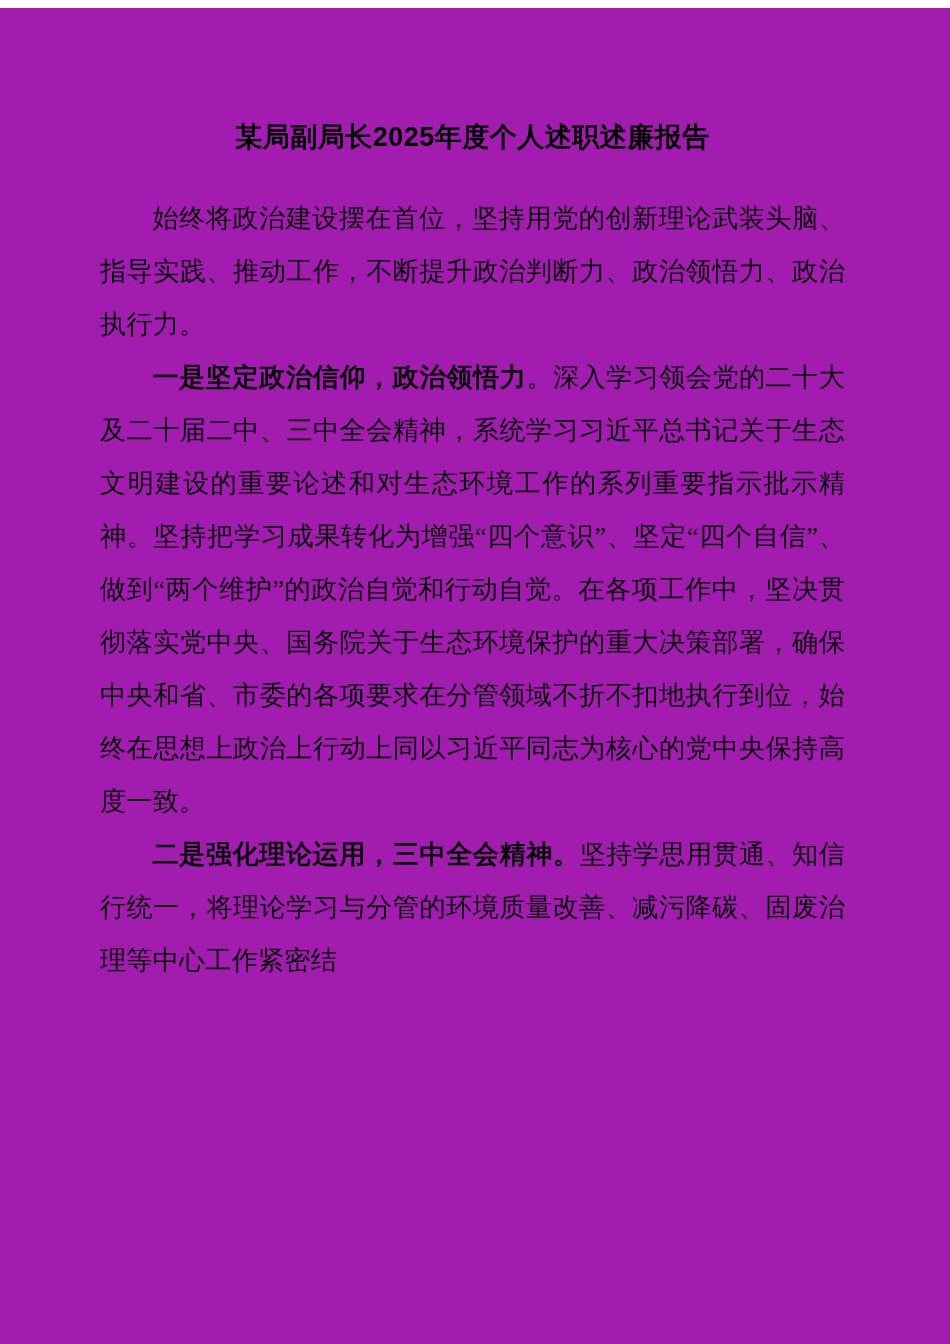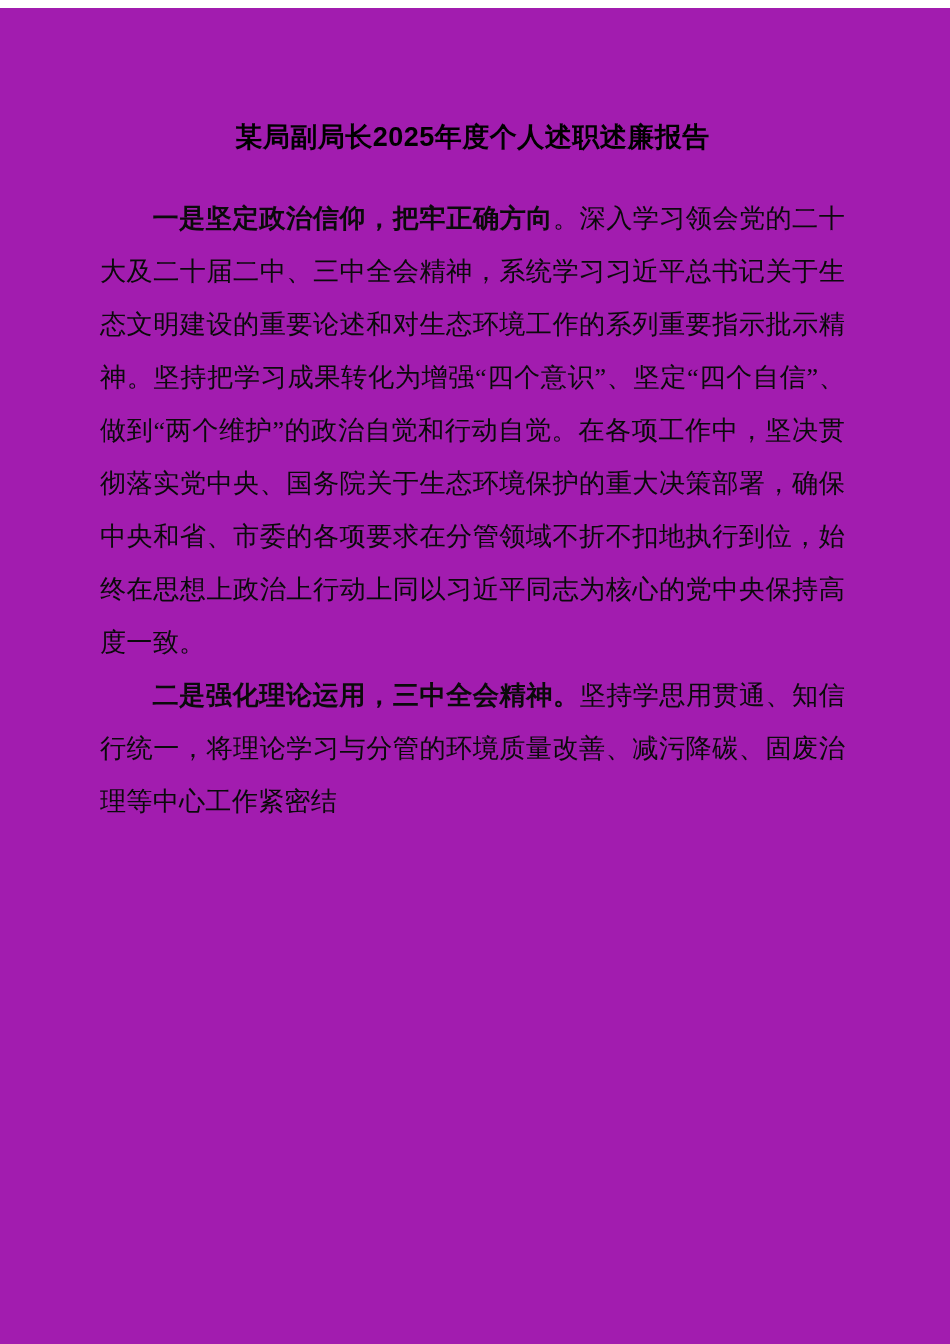--- a/index.html
+++ b/index.html
@@ -68,19 +68,20 @@
 <body>
 
 <div class="page">
 
   <h1 class="doc-title">某局副局长2025年度个人述职述廉报告</h1>
 
   <div class="body-block">
 
 
 
+    <p class="para">始终将政治建设摆在首位，坚持用党的创新理论武装头脑、指导实践、推动工作，不断提升政治判断力、政治领悟力、政治执行力。</p>
 
-    <p class="para"><span class="lead">一是坚定政治信仰，把牢正确方向</span><span>。深入学习领会党的二十大及二十届二中、三中全会精神，系统学习习近平总书记关于生态文明建设的重要论述和对生态环境工作的系列重要指示批示精神。坚持把学习成果转化为增强“四个意识”、坚定“四个自信”、做到“两个维护”的政治自觉和行动自觉。在各项工作中，坚决贯彻落实党中央、国务院关于生态环境保护的重大决策部署，确保中央和省、市委的各项要求在分管领域不折不扣地执行到位，始终在思想上政治上行动上同以习近平同志为核心的党中央保持高度一致。</span></p>
+    <p class="para"><span class="lead">一是坚定政治信仰，政治领悟力</span><span>。深入学习领会党的二十大及二十届二中、三中全会精神，系统学习习近平总书记关于生态文明建设的重要论述和对生态环境工作的系列重要指示批示精神。坚持把学习成果转化为增强“四个意识”、坚定“四个自信”、做到“两个维护”的政治自觉和行动自觉。在各项工作中，坚决贯彻落实党中央、国务院关于生态环境保护的重大决策部署，确保中央和省、市委的各项要求在分管领域不折不扣地执行到位，始终在思想上政治上行动上同以习近平同志为核心的党中央保持高度一致。</span></p>
 
     <p class="para"><span class="lead">二是强化理论运用，三中全会精神。</span><span>坚持学思用贯通、知信行统一，将理论学习与分管的环境质量改善、减污降碳、固废治理等中心工作紧密结</span></p>
 
   </div>
 </div>
 
 </body></html>

